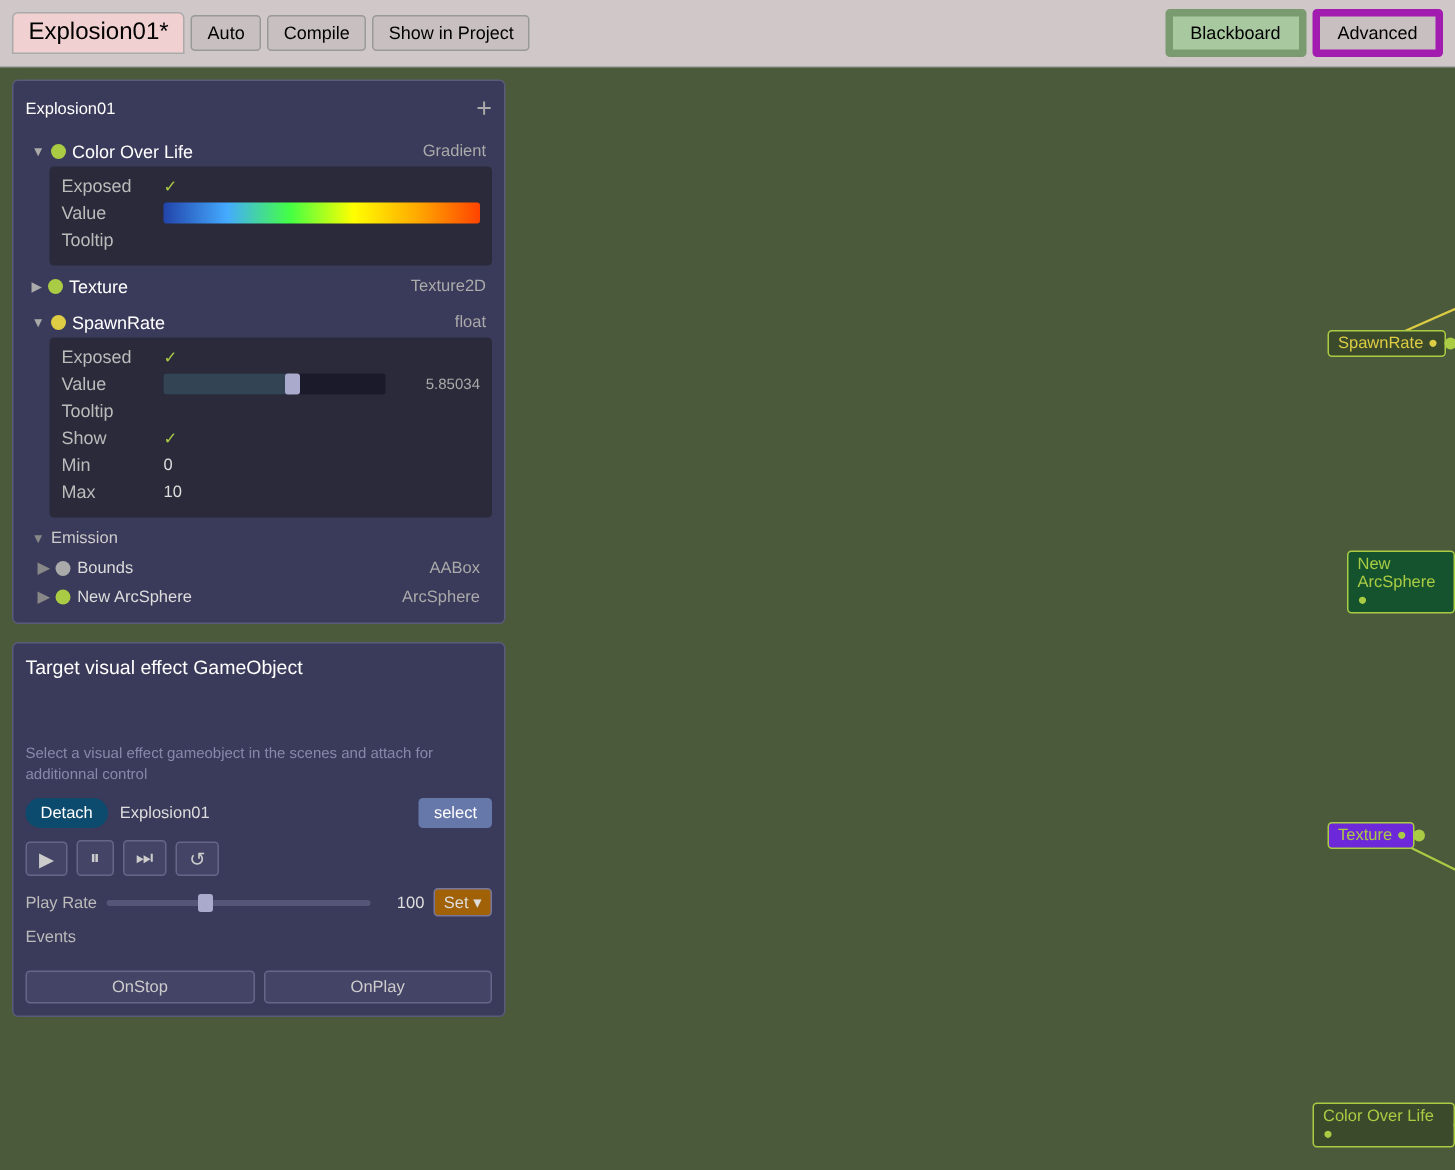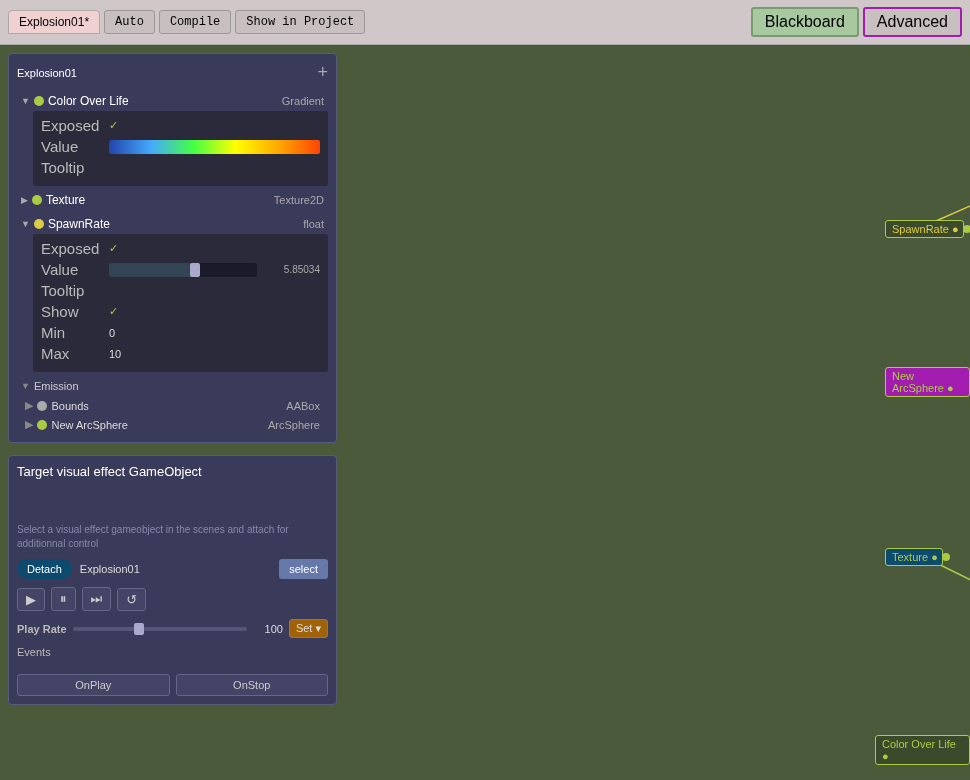--- a/index.html
+++ b/index.html
@@ -13,44 +13,43 @@
       align-items: center;
       padding: 0 8px;
       gap: 4px;
       border-bottom: 1px solid #aaa;
     }
     .tab-active {
       background: #f0d0d0;
       border: 1px solid #aaa;
       border-radius: 4px 4px 0 0;
       padding: 4px 10px;
-      font-size: 12px;
+      font-size: 16px;
     }
     .topbar-btn {
       background: #c8c0c0;
       border: 1px solid #999;
       border-radius: 3px;
       padding: 4px 10px;
       cursor: pointer;
       font-size: 12px;
-      font-family: Liberation Mono, monospace;
     }
     .topbar-right {
       margin-left: auto;
       display: flex;
       gap: 4px;
       align-items: center;
     }
     .topbar-right-btn {
       background: #c8c0c0;
-      border: 2px solid #a21caf;
+      border: 5px solid #a21caf;
       border-radius: 3px;
       padding: 4px 12px;
       cursor: pointer;
-      font-size: 16px;
+      font-size: 12px;
     }
     .topbar-right-btn.active {
       background: #a8c8a0;
       border-color: #7a9a70;
     }
 
     
     #main {
       display: flex;
       height: 735px;
@@ -113,21 +112,21 @@
       border-radius: 3px;
       padding: 6px 8px;
       margin-left: 16px;
     }
     .prop-row {
       display: flex;
       align-items: center;
       margin-bottom: 4px;
       gap: 8px;
     }
-    .prop-label { color: #bbb; width: 60px; font-size: 15px; }
+    .prop-label { color: #bbb; width: 60px; font-size: 12px; }
     .prop-check { color: #aacc44; }
     .color-bar {
       height: 14px;
       flex: 1;
       background: linear-gradient(to right, #2244aa, #44aaff, #44ff44, #ffff00, #ffaa00, #ff4400);
       border-radius: 2px;
     }
 
     
     .slider-container {
@@ -222,21 +221,21 @@
       padding: 3px 8px;
       cursor: pointer;
       font-size: 13px;
     }
     .rate-row {
       display: flex;
       align-items: center;
       gap: 6px;
       margin-bottom: 8px;
     }
-    .rate-label { color: #bbb; font-weight: bold; }
+    .rate-label { color: #bbb; }
     .rate-slider {
       flex: 1;
       height: 4px;
       background: #555577;
       border-radius: 2px;
       position: relative;
     }
     .rate-thumb {
       position: absolute;
       top: -4px;
@@ -419,22 +418,22 @@
       <div class="rate-row">
         <span class="rate-label">Play Rate</span>
         <div class="rate-slider">
           <div class="rate-thumb"></div>
         </div>
         <span class="rate-value">100</span>
         <button class="rate-set">Set ▾</button>
       </div>
       <div class="events-label">Events</div>
       <div class="events-row">
+        <div class="event-btn">OnStop</div>
         <div class="event-btn">OnPlay</div>
-        <div class="event-btn">OnStop</div>
       </div>
     </div>
 
   </div>
 
   <div id="node-graph">
     <svg id="connections">
 
       <path d="M 755 215 L 755 240" stroke="#aacc44" stroke-width="2" fill="none"></path>
 
@@ -449,26 +448,26 @@
       <path d="M 575 510 L 656 550" stroke="#aacc44" stroke-width="1.5" fill="none"></path>
 
       <path d="M 575 695 L 656 700" stroke="#aacc44" stroke-width="1.5" fill="none"></path>
     </svg>
 
     <div style="position:absolute;left:540px;top:175px;background:#3a4a2a;border:1px solid #aacc44;border-radius:3px;padding:2px 6px;color:#ddcc44;font-size:9px;display:flex;align-items:center;gap:4px;">
       <span>SpawnRate ●</span>
       <div class="node-dot-out"></div>
     </div>
 
-    <div style="position:absolute;left:540px;top:322px;background:#a21caf;border:1px solid #aacc44;border-radius:3px;padding:2px 6px;color:#aacc44;font-size:9px;display:flex;align-items:center;gap:4px;">
+    <div style="position:absolute;left:553px;top:322px;background:#14532d;border:1px solid #aacc44;border-radius:3px;padding:2px 6px;color:#aacc44;font-size:9px;display:flex;align-items:center;gap:4px;">
       <span>New ArcSphere ●</span>
 
     </div>
 
-    <div style="position:absolute;left:540px;top:503px;background:#0c4a6e;border:1px solid #aacc44;border-radius:3px;padding:2px 6px;color:#aacc44;font-size:9px;display:flex;align-items:center;gap:4px;">
+    <div style="position:absolute;left:540px;top:503px;background:#6d28d9;border:1px solid #aacc44;border-radius:3px;padding:2px 6px;color:#aacc44;font-size:9px;display:flex;align-items:center;gap:4px;">
       <span>Texture ●</span>
       <div class="node-dot-out"></div>
     </div>
 
     <div style="position:absolute;left:530px;top:690px;background:#3a4a2a;border:1px solid #aacc44;border-radius:3px;padding:2px 6px;color:#aacc44;font-size:9px;display:flex;align-items:center;gap:4px;">
       <span>Color Over Life ●</span>
       <div class="node-dot-out"></div>
     </div>
 
   </div>

